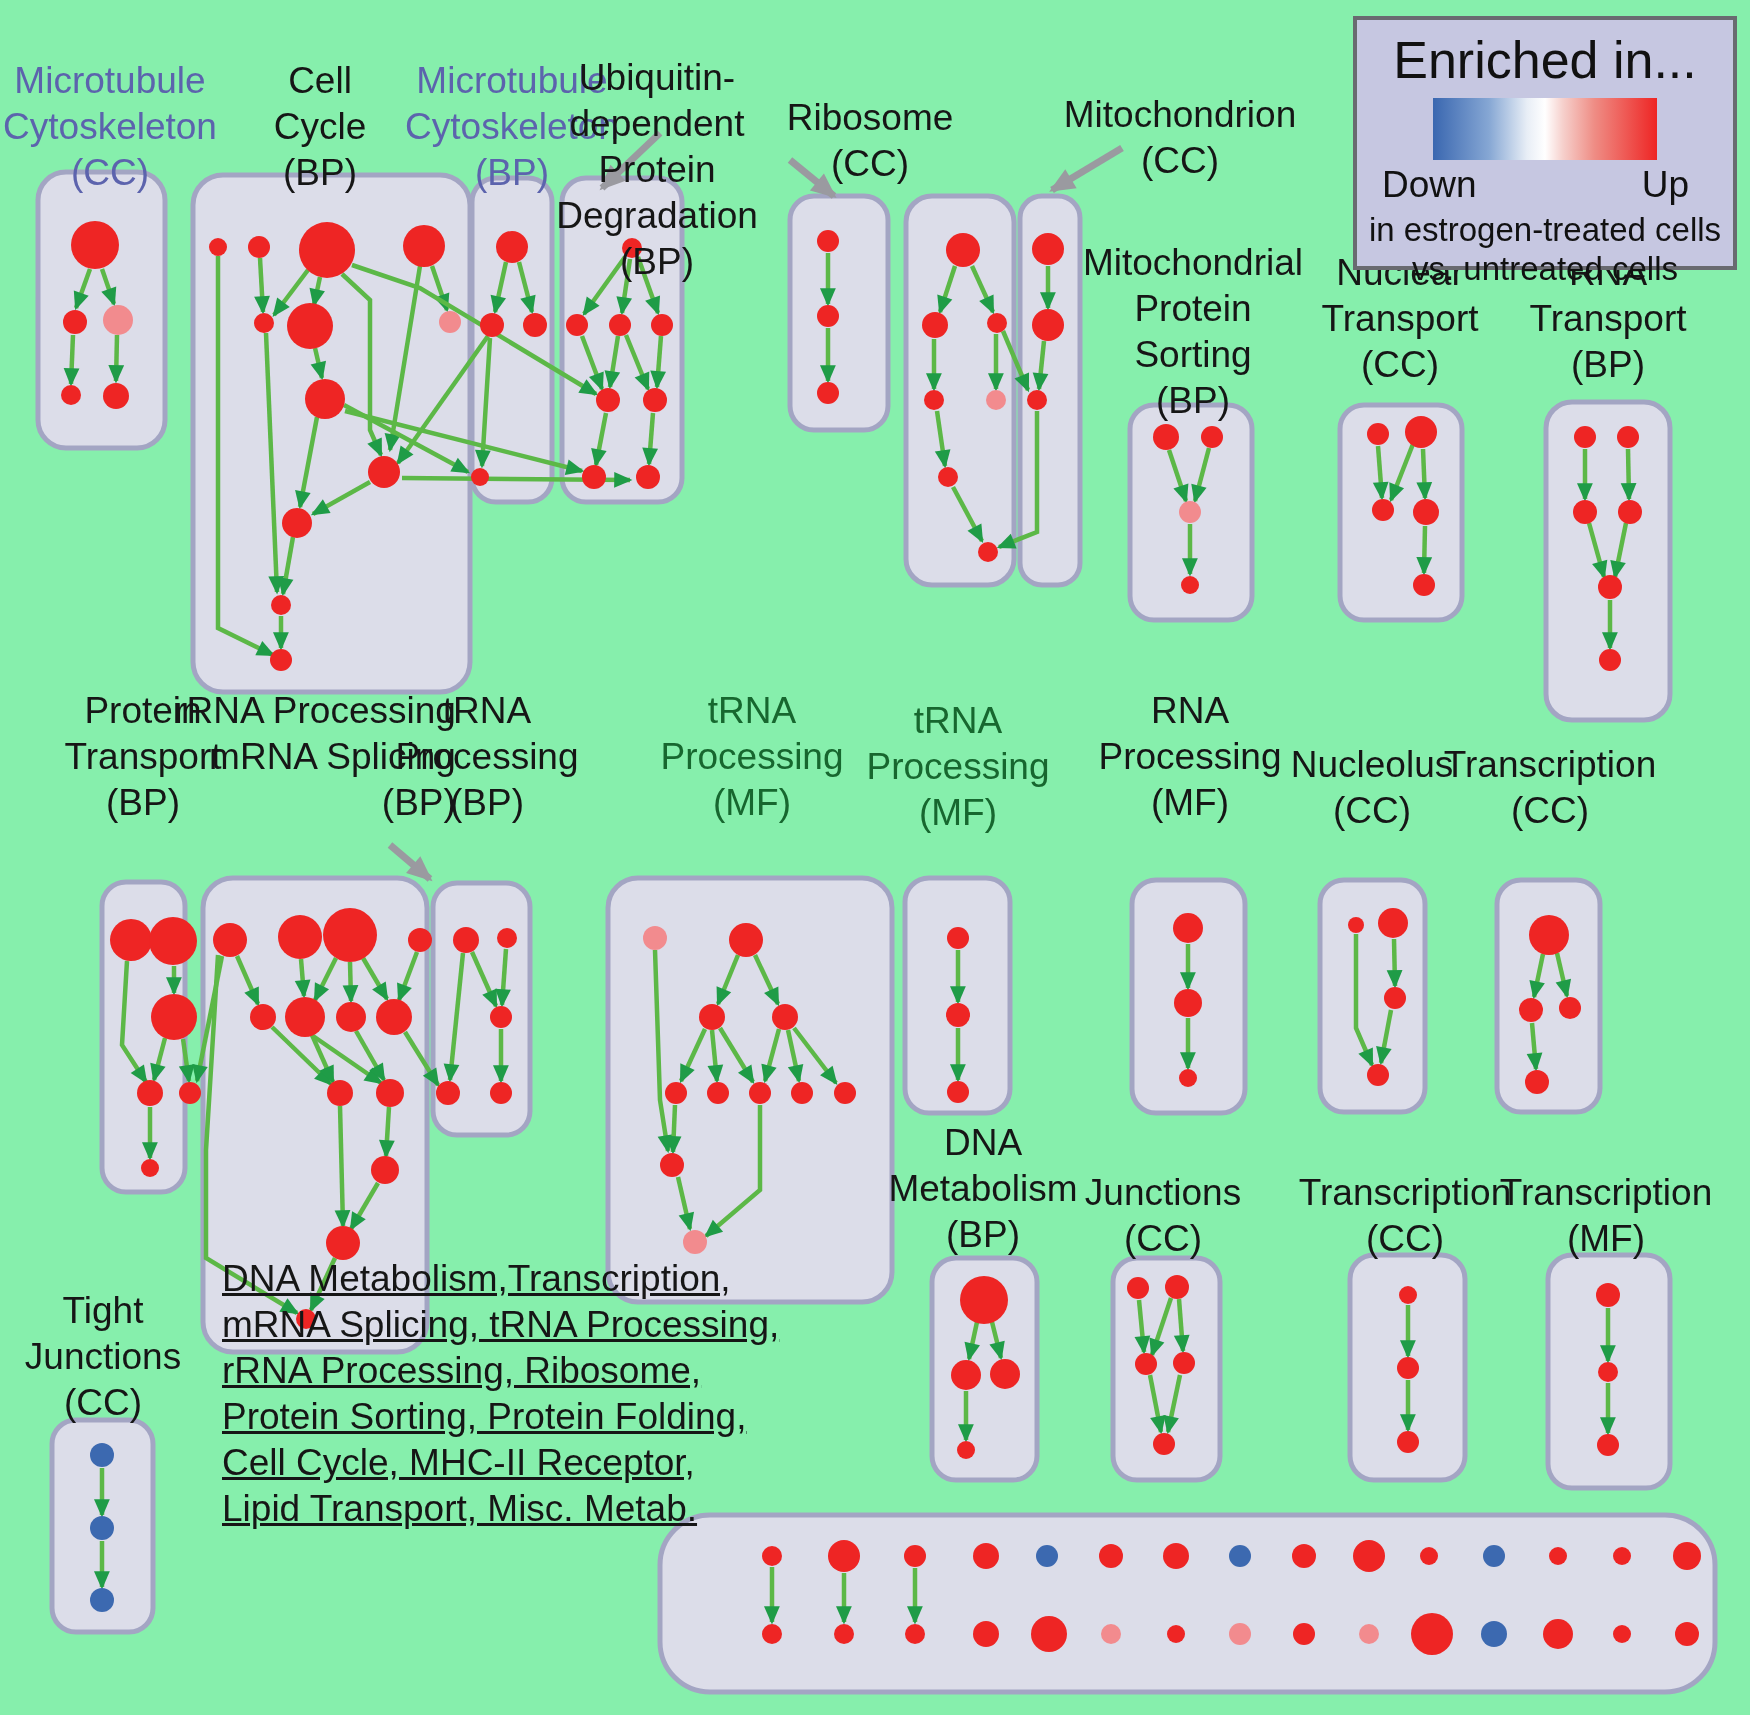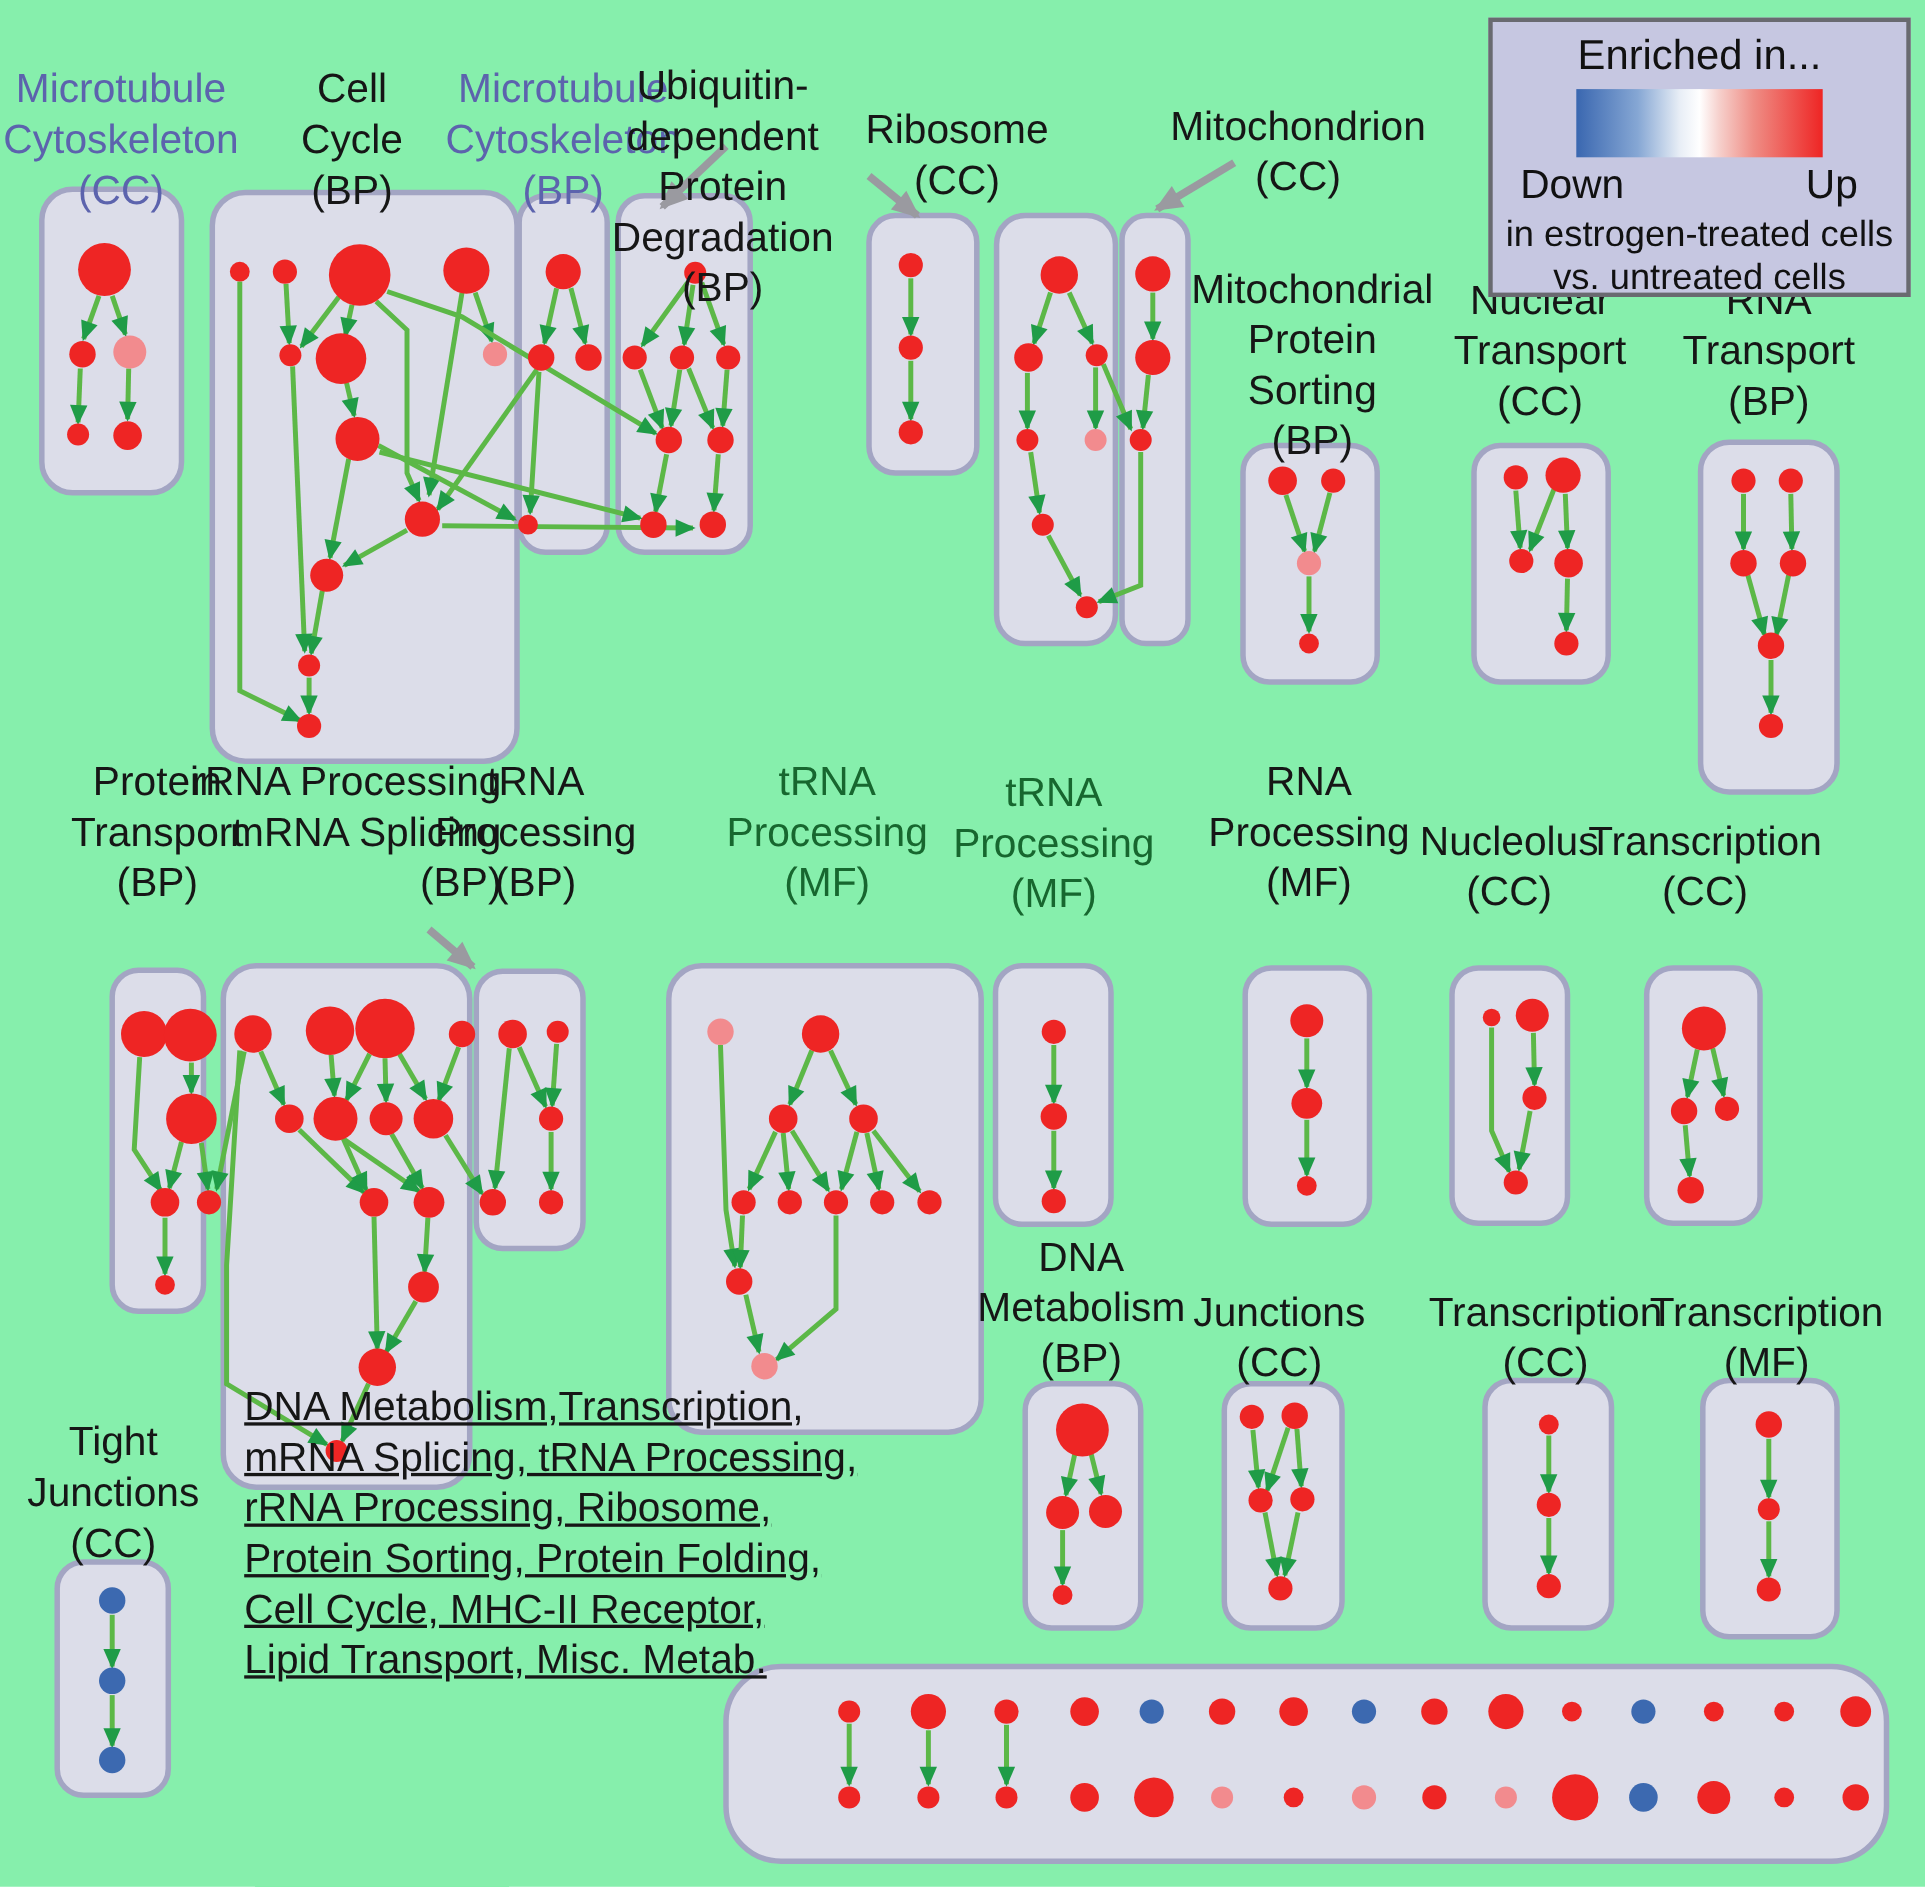--- a/index.html
+++ b/index.html
@@ -6,21 +6,21 @@
   #figure{position:relative;width:1750px;height:1715px;background:#86efac;overflow:hidden;
           font-family:"Liberation Sans", sans-serif;}
   #graph-svg{position:absolute;left:0;top:0;}
   .box-label{position:absolute;transform:translateX(-50%);text-align:center;white-space:pre-line;
              font-size:37px;line-height:46px;color:#161616;font-weight:500;}
   .box-label.blue{color:#5c63ad;}
   .box-label.green{color:#17672f;}
   .box-label.left{transform:none;text-align:left;}
   #legend{position:absolute;left:1353px;top:16px;width:384px;height:254px;background:#c6c7e1;
           border:4px solid #696a70;box-sizing:border-box;text-align:center;}
-  #legend .t{font-size:38px;color:#111;margin-top:10px;}
+  #legend .t{font-size:52px;color:#111;margin-top:10px;}
   #legend .bar{width:224px;height:62px;margin:8px auto 4px auto;
      background:linear-gradient(to right,#3a67b0 0%,#86a7d4 25%,#e8eef6 42%,#ffffff 50%,#f6d0cc 58%,#ef8d85 72%,#ee2524 100%);}
   #legend .du{display:flex;justify-content:space-between;padding:0 44px 0 25px;font-size:37px;color:#111;}
   #legend .sub{font-size:33px;line-height:39px;color:#111;margin-top:4px;}
 </style>
 </head>
 <body>
 
 <div id="figure">
   <svg id="graph-svg" width="1750" height="1715" viewBox="0 0 1750 1715">

